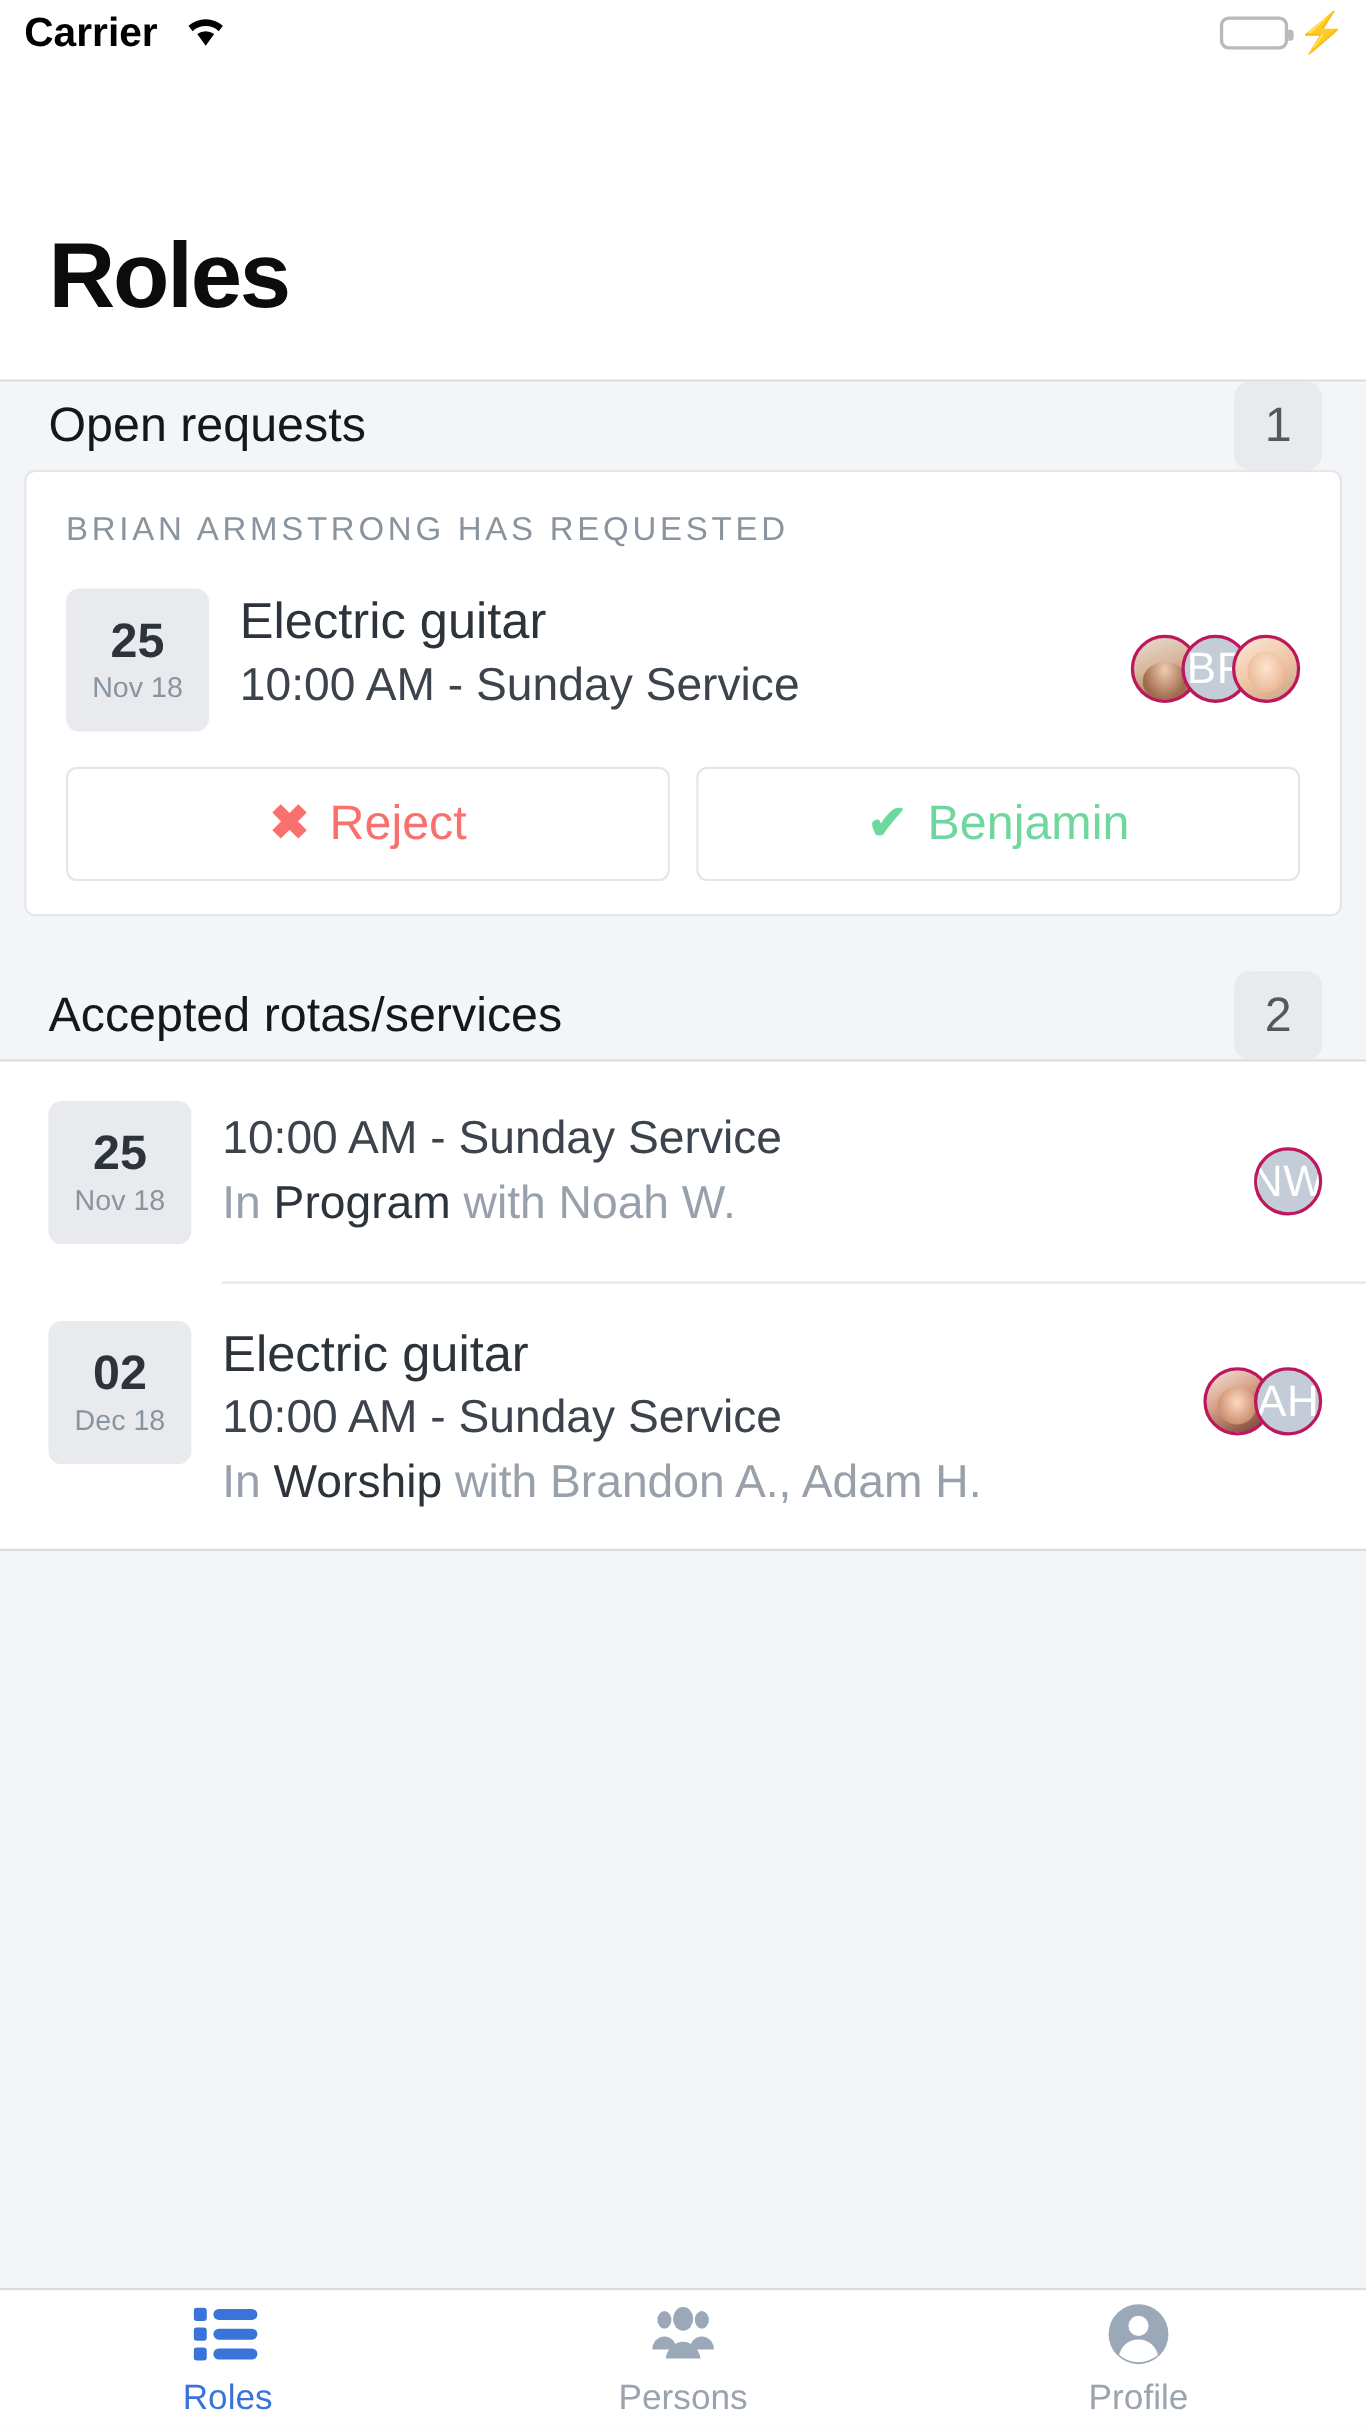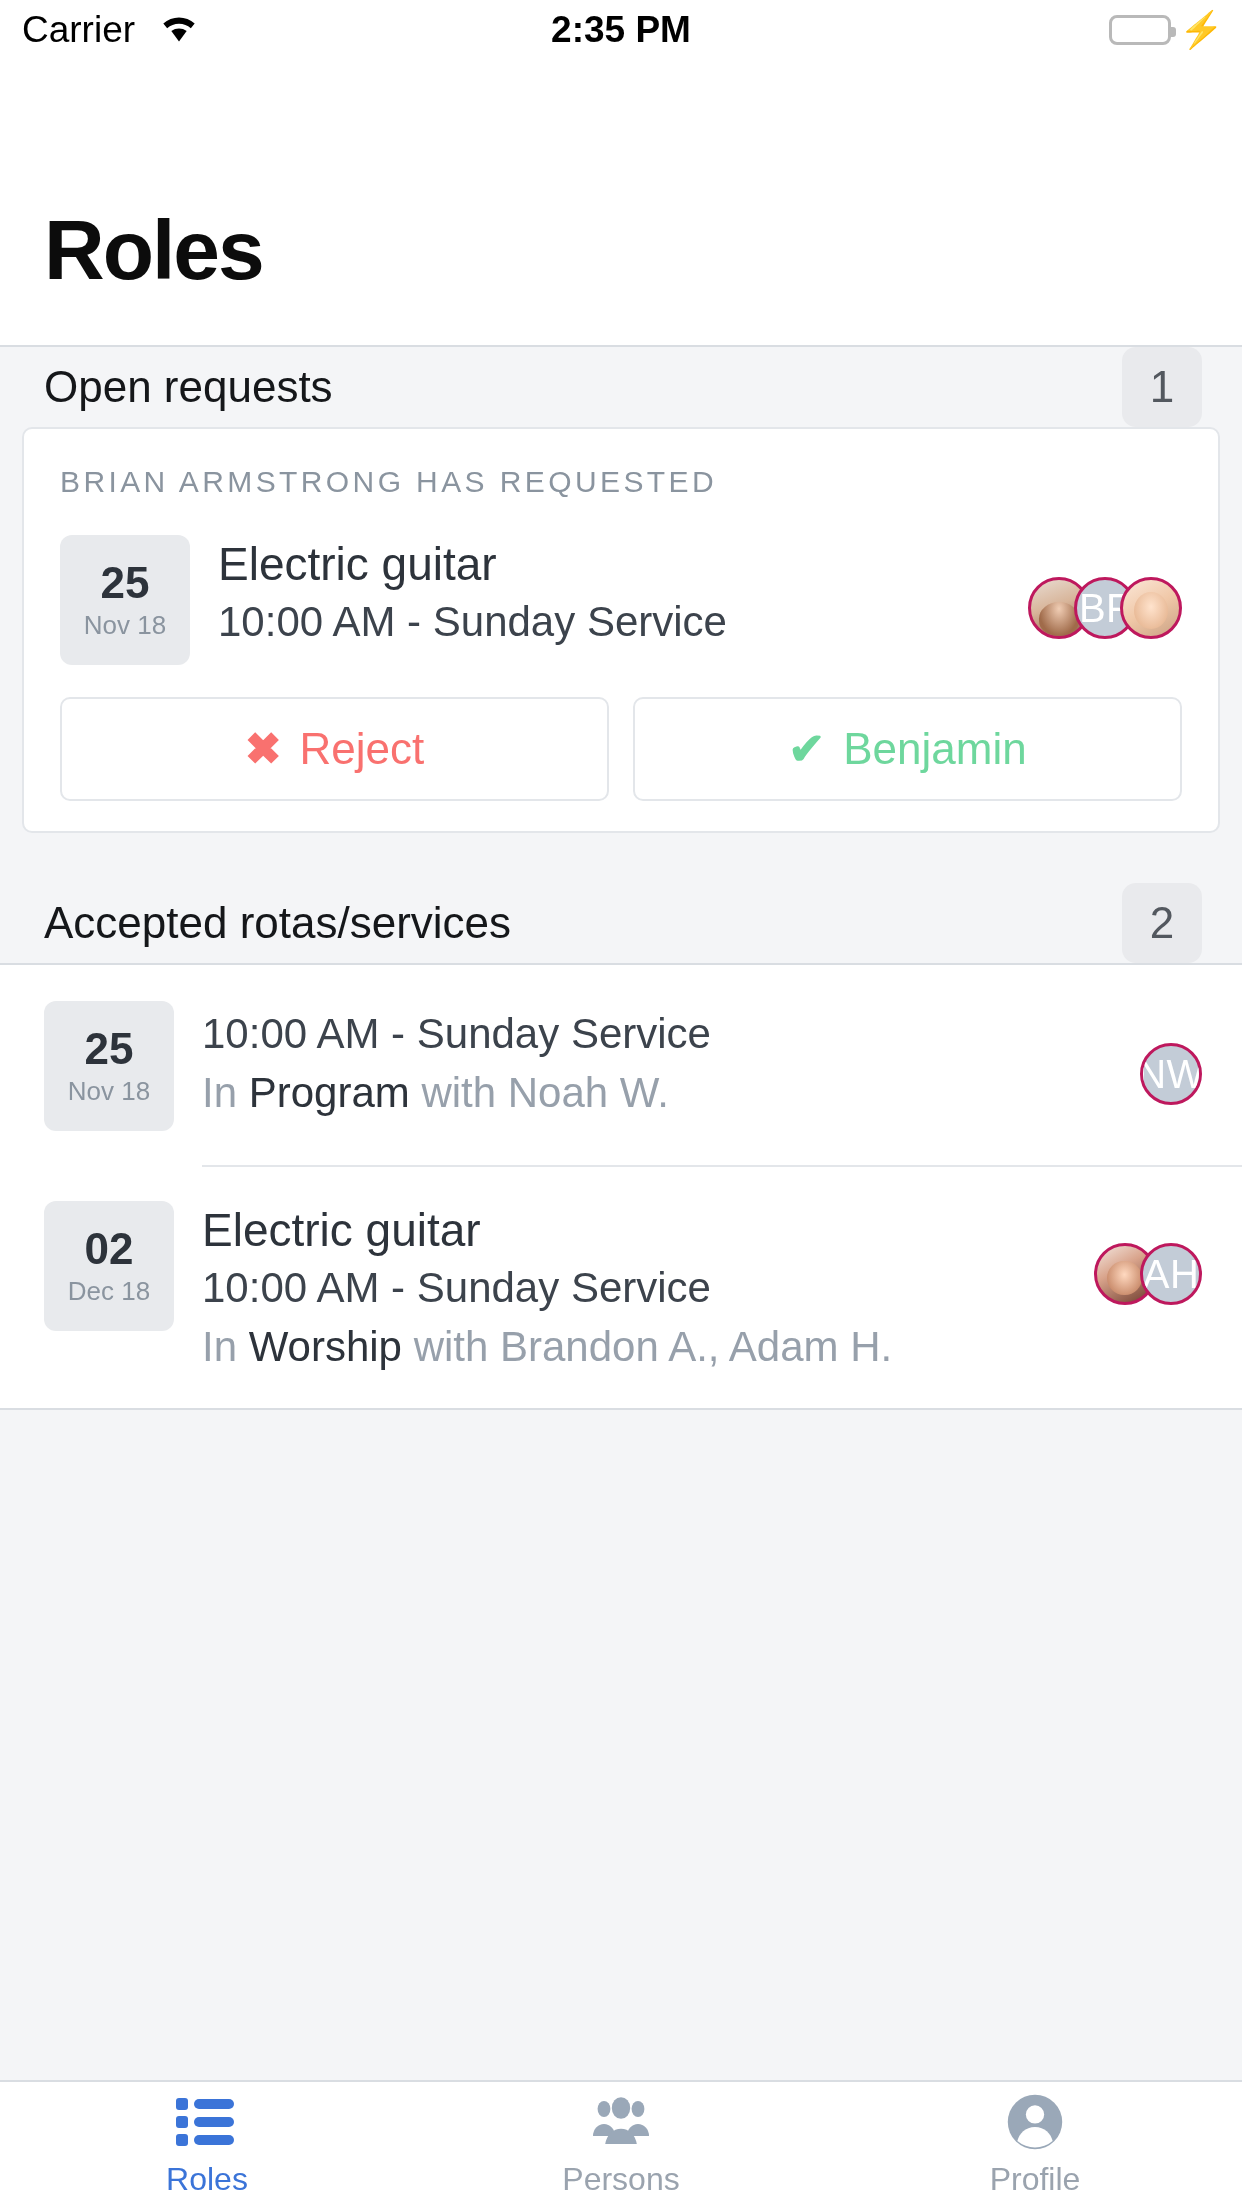--- a/index.html
+++ b/index.html
@@ -11,21 +11,21 @@
     overflow:hidden;
   }
   .phone { position:relative; width:1242px; height:2208px; background:#f4f5f7; }
 
   
   .statusbar {
     position:absolute; top:0; left:0; width:1242px; height:60px;
     background:#ffffff;
     display:flex; align-items:center;
   }
-  .sb-left { position:absolute; left:22px; display:flex; align-items:center; gap:24px; }
+  .sb-left { position:absolute; left:22px; display:flex; align-items:center; gap:24px;font-weight:bold; }
   .sb-carrier { font-size:37px; color:#000; letter-spacing:0px; }
   .sb-center { position:absolute; left:0; width:100%; text-align:center; font-size:37px; font-weight:bold; color:#000; }
   .sb-right { position:absolute; right:18px; display:flex; align-items:center; gap:6px; }
   .batt {
     width:62px; height:30px; border:3px solid #b9b9b9; border-radius:8px;
     padding:2px; position:relative;
   }
   .batt-fill { width:100%; height:100%; background:#4ce05e; border-radius:4px; }
   .batt:after {
     content:""; position:absolute; right:-8px; top:9px; width:5px; height:10px;
@@ -147,21 +147,20 @@
   <div class="statusbar">
     <div class="sb-left">
       <span class="sb-carrier">Carrier</span>
       <span>
         <svg width="40" height="32" viewBox="0 0 24 20">
             <path d="M12 18.5 L7.2 11.8 A8.4 8.4 0 0 1 16.8 11.8 Z" fill="#000"></path>
             <path d="M2.2 7.2 A14.6 14.6 0 0 1 21.8 7.2 L19.4 10.2 A11 11 0 0 0 4.6 10.2 Z" fill="#000"></path>
           </svg>
       </span>
     </div>
-    <div class="sb-center">2:35 PM</div>
     <div class="sb-right">
       <span class="batt"><span class="batt-fill"></span></span>
       <span class="bolt">⚡</span>
     </div>
   </div>
 
   <div class="header">
     <div class="page-title">Roles</div>
   </div>
 

